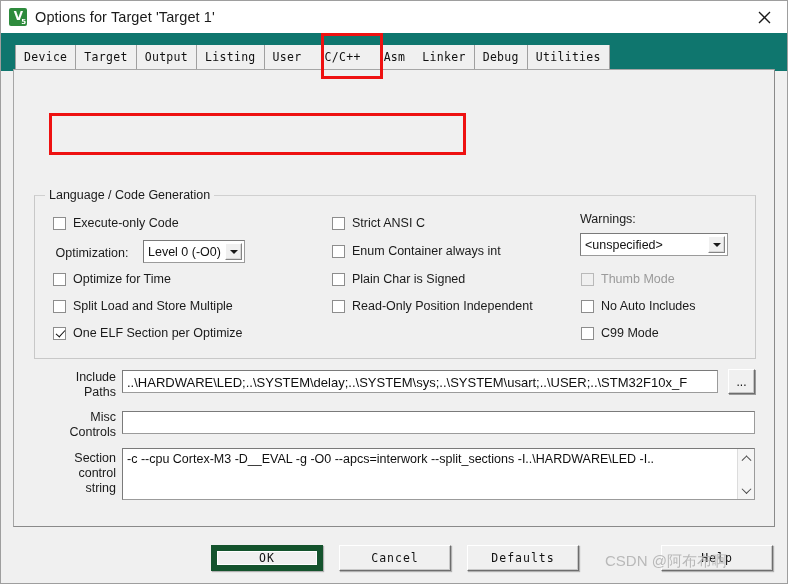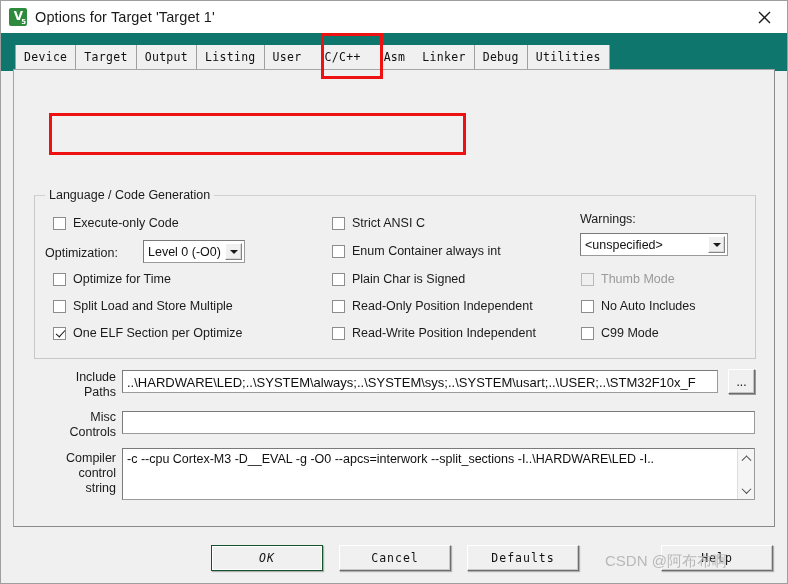--- a/index.html
+++ b/index.html
@@ -261,21 +261,21 @@
     border-right-color: #6d6d6d;
     border-bottom-color: #6d6d6d;
     box-shadow: inset -1px -1px 0 #c8c8c8, 1px 1px 1px #b0b0b0;
     display: flex; align-items: center; justify-content: center;
     font-family: "DejaVu Sans Mono", monospace;
     font-size: 11.5px;
     color: #111;
     letter-spacing: 1px;
     cursor: pointer;
   }
-  .dlgbtn.default { border: 1px solid #14532d; box-shadow: inset 0 0 0 1px #ffffff, 1px 1px 1px #b0b0b0; font-style: italic; }
+  .dlgbtn.default { border: 6px solid #14532d; box-shadow: inset 0 0 0 1px #ffffff, 1px 1px 1px #b0b0b0; }
 
   
   .redbox {
     position: absolute;
     border: 3px solid #ee1111;
     pointer-events: none;
   }
 
   
   .watermark {
@@ -326,21 +326,21 @@
 
 
     <div class="groupbox" style="left:20px; top:125px; width:722px; height:164px;">
       <div class="legend">Language / Code Generation</div>
 
       <div class="cb" style="left:18px; top:20px;">
         <span class="box"></span>
         <span>Execute-only Code</span>
       </div>
 
-      <div class="fieldlabel" style="left:10px; top:50px; width:94px; text-align:left;">Optimization:</div>
+      <div class="fieldlabel" style="left:10px; top:50px; width:94px; text-align:center;">Optimization:</div>
       <div class="combo" style="left:108px; top:44px; width:102px; height:23px;">
         <span>Level 0 (-O0)</span>
         <span class="arrowbtn">
             <span class="tri-down"></span>
           </span>
       </div>
 
       <div class="cb" style="left:18px; top:76px;">
         <span class="box"></span>
         <span>Optimize for Time</span>
@@ -362,24 +362,20 @@
         <span class="box"></span>
         <span>Enum Container always int</span>
       </div>
       <div class="cb" style="left:297px; top:76px;">
         <span class="box"></span>
         <span>Plain Char is Signed</span>
       </div>
       <div class="cb" style="left:297px; top:103px;">
         <span class="box"></span>
         <span>Read-Only Position Independent</span>
-      </div>
-      <div class="cb" style="left:297px; top:130px;">
-        <span class="box"></span>
-        <span>Read-Write Position Independent</span>
       </div>
 
       <div class="fieldlabel" style="left:545px; top:16px; width:90px; text-align:left;">Warnings:</div>
       <div class="combo" style="left:545px; top:37px; width:148px; height:23px;">
         <span>&lt;unspecified&gt;</span>
         <span class="arrowbtn">
             <span class="tri-down"></span>
           </span>
       </div>
 
@@ -392,28 +388,28 @@
         <span>No Auto Includes</span>
       </div>
       <div class="cb" style="left:546px; top:130px;">
         <span class="box"></span>
         <span>C99 Mode</span>
       </div>
     </div>
 
     <div class="fieldlabel" style="left:24px; top:300px; width:78px;">Include</div>
     <div class="fieldlabel" style="left:24px; top:315px; width:78px;">Paths</div>
-    <div class="tinput" style="left:108px; top:300px; width:596px; height:23px;">..\HARDWARE\LED;..\SYSTEM\always;..\SYSTEM\sys;..\SYSTEM\usart;..\USER;..\STM32F10x_F</div>
+    <div class="tinput" style="left:108px; top:300px; width:596px; height:23px;">..\HARDWARE\LED;..\SYSTEM\delay;..\SYSTEM\sys;..\SYSTEM\usart;..\USER;..\STM32F10x_F</div>
     <div class="btn3d" style="left:714px; top:299px; width:27px; height:25px;">...</div>
 
     <div class="fieldlabel" style="left:24px; top:340px; width:78px;">Misc</div>
     <div class="fieldlabel" style="left:24px; top:355px; width:78px;">Controls</div>
     <div class="tinput" style="left:108px; top:341px; width:633px; height:23px;"></div>
 
-    <div class="fieldlabel" style="left:14px; top:381px; width:88px;">Compiler</div>
+    <div class="fieldlabel" style="left:14px; top:381px; width:88px;">Section</div>
     <div class="fieldlabel" style="left:14px; top:396px; width:88px;">control</div>
     <div class="fieldlabel" style="left:14px; top:411px; width:88px;">string</div>
 
     <div class="tarea" style="left:108px; top:378px; width:633px; height:52px;">
       <div class="ln" style="margin-top:2px;">-c --cpu Cortex-M3 -D__EVAL -g -O0 --apcs=interwork --split_sections -I..\HARDWARE\LED -I..</div>
       <div class="vscroll">
         <div class="sbtn up">
             <span class="chev up"></span>
           </div>
         <div class="sbtn dn">

